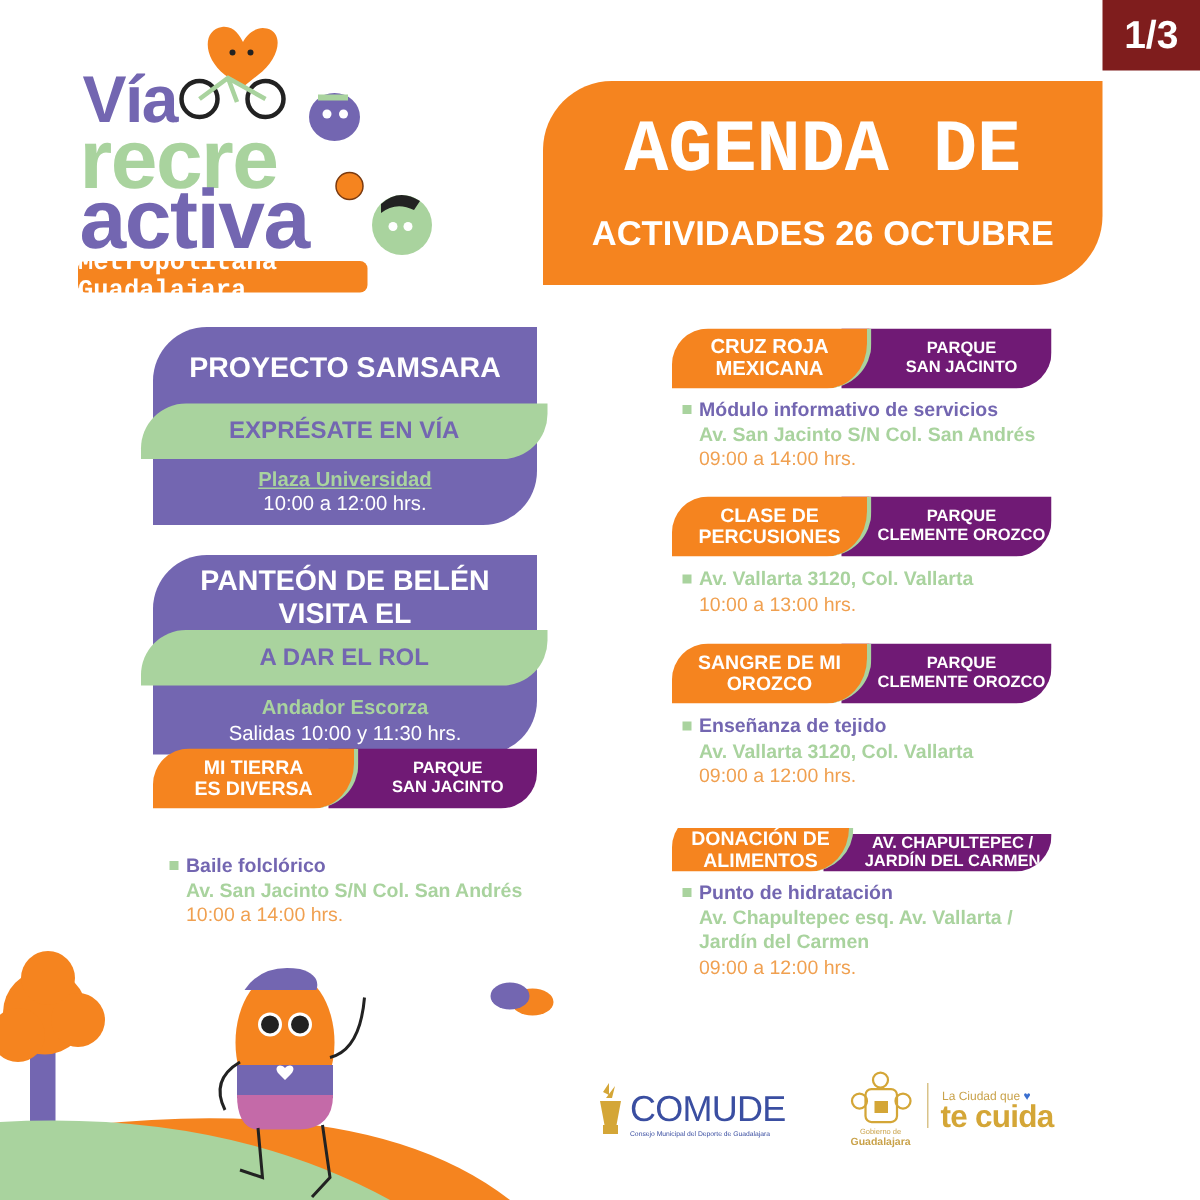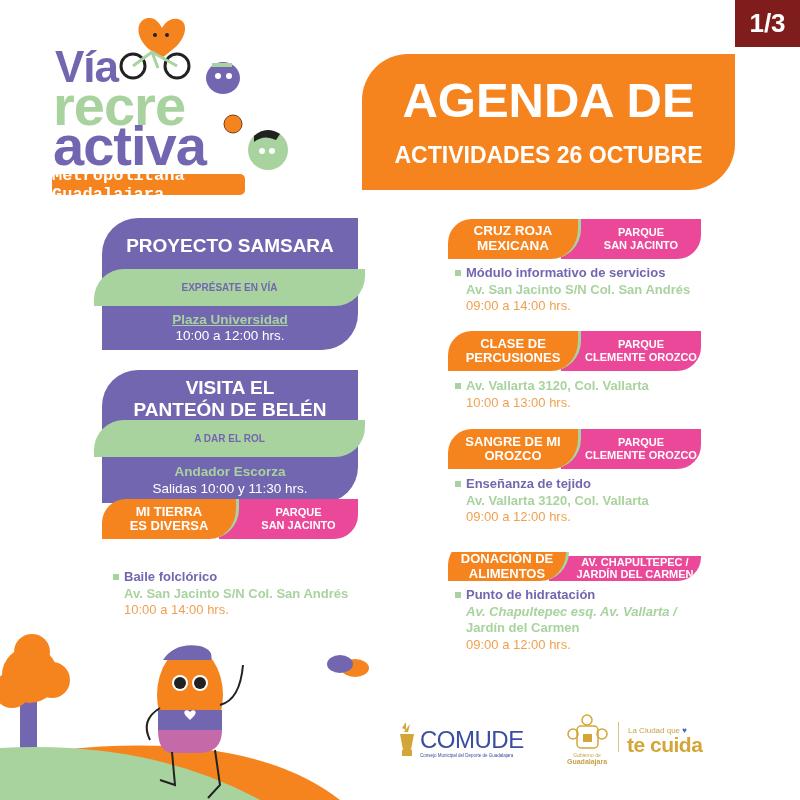--- a/index.html
+++ b/index.html
@@ -11,34 +11,34 @@
 
   
   .logo { left: 40px; top: 10px; width: 260px; height: 190px; }
   .logo-via { left: 55px; top: 45px; font-size: 44px; font-weight: 700; color: #7366b1; letter-spacing: -1px; line-height: 1; }
   .logo-recre { left: 53px; top: 78px; font-size: 56px; font-weight: 700; color: #a9d39e; letter-spacing: -1px; line-height: 1; }
   .logo-activa { left: 53px; top: 118px; font-size: 56px; font-weight: 700; color: #7366b1; letter-spacing: -1px; line-height: 1; }
   .logo-sub { left: 52px; top: 174px; width: 193px; height: 21px; background: #f5841f; border-radius: 5px; color: #fff; font-size: 17px; font-weight: 700; display: flex; align-items: center; justify-content: center; font-family: Liberation Mono, monospace; }
 
   
   .banner { left: 362px; top: 54px; width: 373px; height: 136px; background: #f5841f; border-radius: 46px 0 46px 0; color: #fff; text-align: center; }
-  .banner-title { position: absolute; left: 0; right: 0; top: 22px; font-size: 49px; font-weight: 700; letter-spacing: 0px; line-height: 1; }
+  .banner-title { position: absolute; left: 0; right: 0; top: 22px; font-size: 49px; font-weight: 700; letter-spacing: 0px; line-height: 1; font-family: Liberation Mono, monospace; }
   .banner-sub { position: absolute; left: 0; right: 0; top: 90px; font-size: 23px; font-weight: 700; line-height: 1; }
 
   
   .card { left: 102px; width: 256px; background: #7366b1; border-radius: 36px 0 36px 0; color: #fff; text-align: center; }
   .card-title { position: absolute; left: 0; right: 0; font-size: 19px; font-weight: 700; line-height: 1.15; text-align: center; }
-  .card-band { position: absolute; left: -8px; width: 271px; height: 37px; background: #a9d39e; border-radius: 30px 0 30px 0; color: #7366b1; font-weight: 700; font-size: 10px; display: flex; align-items: center; justify-content: center; }
+  .card-band { position: absolute; left: -8px; width: 271px; height: 37px; background: #a9d39e; border-radius: 30px 0 30px 0; color: #7366b1; font-weight: 700; font-size: 16px; display: flex; align-items: center; justify-content: center; }
   .card-place { position: absolute; left: 0; right: 0; font-size: 13.5px; font-weight: 700; color: #a9d39e; }
   .card-time { position: absolute; left: 0; right: 0; font-size: 13.5px; color: #fff; }
 
   
   .split { height: 40px; border-radius: 24px 0 24px 0; overflow: hidden; display: flex; }
   .split-left { background: #f5841f; color: #fff; font-weight: 700; font-size: 13px; line-height: 1.1; display: flex; align-items: center; justify-content: center; text-align: center; position: relative; border-right: 3px solid #a9d39e; border-radius: 0 0 30px 0; z-index: 2; }
-  .split-right { background: #ec4899; color: #fff; font-weight: 700; font-size: 11px; line-height: 1.15; display: flex; align-items: center; justify-content: center; text-align: center; margin-left: -20px; padding-left: 20px; flex: 1; }
+  .split-right { background: #701a75; color: #fff; font-weight: 700; font-size: 11px; line-height: 1.15; display: flex; align-items: center; justify-content: center; text-align: center; margin-left: -20px; padding-left: 20px; flex: 1; }
 
   .detail { font-size: 13px; line-height: 16.5px; }
   .detail .title { color: #7366b1; font-weight: 700; }
   .detail .addr { color: #a9d39e; font-weight: 700; }
   .detail .time { color: #f0a050; }
   .bullet { display: inline-block; width: 6px; height: 6px; background: #a9d39e; margin-right: 5px; vertical-align: middle; position: relative; top: -1px; }
   .comude-name { left: 420px; top: 726px; color: #3a4ea1; font-size: 24px; font-weight: 400; letter-spacing: -0.5px; }
   .comude-sub { left: 420px; top: 753px; font-size: 4.5px; color: #3a4ea1; white-space: nowrap; }
   .gob { left: 565px; top: 712px; width: 45px; height: 50px; }
   .gob-label { left: 567px; top: 752px; color: #c9a24a; font-size: 7px; font-weight: 700; text-align: center; }
@@ -85,22 +85,22 @@
 
 <div class="abs card" style="top:218px;height:132px;">
   <div class="card-title" style="top:17px;">PROYECTO SAMSARA</div>
   <div class="card-band" style="top:51px;">EXPRÉSATE EN VÍA</div>
   <div class="card-place" style="top:94px;text-decoration:underline;">Plaza Universidad</div>
   <div class="card-time" style="top:110px;">10:00 a 12:00 hrs.</div>
 </div>
 
 <div class="abs card" style="top:370px;height:133px;">
   <div class="card-title" style="top:7px;">
+    <div>PANTEÓN DE BELÉN</div>
     <div>VISITA EL</div>
-    <div>PANTEÓN DE BELÉN</div>
   </div>
   <div class="card-band" style="top:50px;">A DAR EL ROL</div>
   <div class="card-place" style="top:94px;">Andador Escorza</div>
   <div class="card-time" style="top:111px;">Salidas 10:00 y 11:30 hrs.</div>
 </div>
 
 <div class="abs split" style="left:102px;top:499px;width:256px;">
   <div class="split-left" style="width:137px;">
     <div>
         <div>MI TIERRA</div>
@@ -188,21 +188,21 @@
   </div>
   <div class="split-right">
     <div>
         <div>AV. CHAPULTEPEC /</div>
         <div>JARDÍN DEL CARMEN</div>
       </div>
   </div>
 </div>
 <div class="abs detail" style="left:455px;top:587px;">
   <div><span class="bullet"></span><span class="title">Punto de hidratación</span></div>
-  <div style="padding-left:11px;font-style:italic;" class="addr">Av. Chapultepec esq. Av. Vallarta /</div>
+  <div style="padding-left:11px;" class="addr">Av. Chapultepec esq. Av. Vallarta /</div>
   <div style="padding-left:11px;" class="addr">Jardín del Carmen</div>
   <div style="padding-left:11px;" class="time">09:00 a 12:00 hrs.</div>
 </div>
 
 <svg class="abs" style="left:0;top:620px;" width="400" height="180" viewBox="0 0 400 180">
 
   <rect x="20" y="80" width="17" height="50" fill="#7366b1"></rect>
   <circle cx="30" cy="55" r="28" fill="#f5841f"></circle>
   <circle cx="12" cy="70" r="18" fill="#f5841f"></circle>
   <circle cx="52" cy="60" r="18" fill="#f5841f"></circle>

